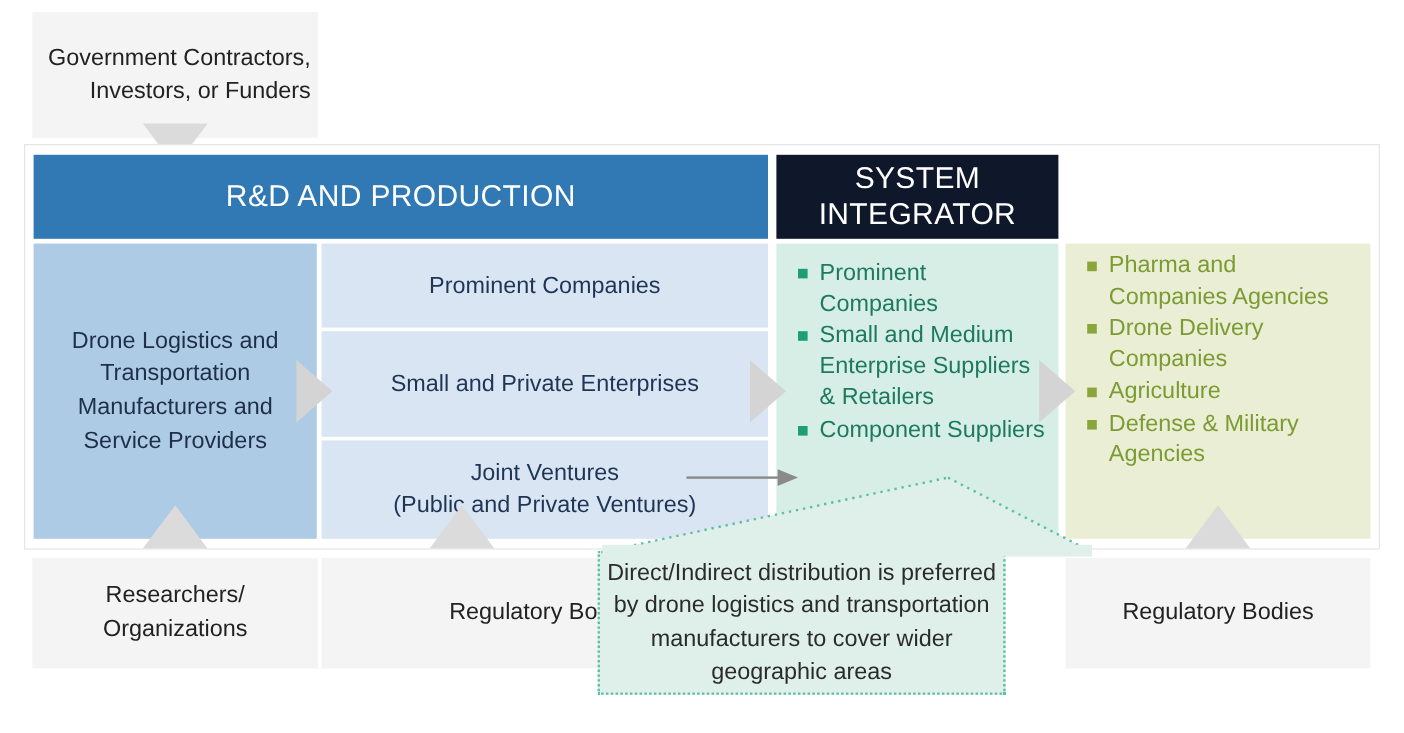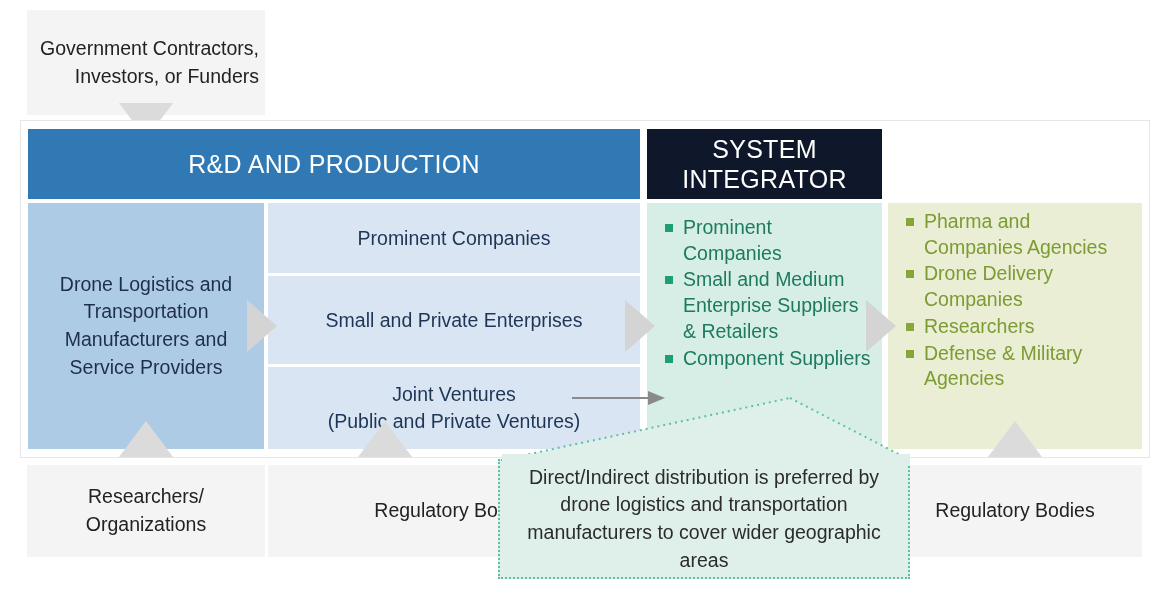--- a/index.html
+++ b/index.html
@@ -135,21 +135,21 @@
   .conn .hd {
     position:absolute; left:76px; top:0;
     width:0; height:0;
     border-top:7px solid transparent;
     border-bottom:7px solid transparent;
     border-left:17px solid #8a8a8a;
   }
 
   
   .callout {
-    left: 498px; top: 459px; width: 412px; height: 120px;
+    left: 498px; top: 459px; width: 340px; height: 120px;
     background: #dff0ea;
     border: 2px dotted #5fbfa4;
     display:flex; align-items:center; justify-content:center;
     text-align:center; color:#2b2b2b; font-size:19.5px; line-height:1.42;
     padding: 0 4px;
     z-index: 9;
   }
   
   .callout-ptr {
     left: 498px; top: 394px; width: 412px; height: 70px;
@@ -196,21 +196,21 @@
       <li>Prominent Companies</li>
       <li>Small and Medium Enterprise Suppliers &amp; Retailers</li>
       <li>Component Suppliers</li>
     </ul>
   </div>
 
   <div class="abs cell cell-eu">
     <ul class="blist">
       <li>Pharma and Companies Agencies</li>
       <li>Drone Delivery Companies</li>
-      <li>Researchers</li>
+      <li>Agriculture</li>
       <li>Defense &amp; Military Agencies</li>
     </ul>
   </div>
 
   <div class="abs tri tri-right a-r1"></div>
   <div class="abs tri tri-right a-r2"></div>
   <div class="abs tri tri-right a-r3"></div>
 
   <div class="abs conn">
     <div class="ln"></div>

